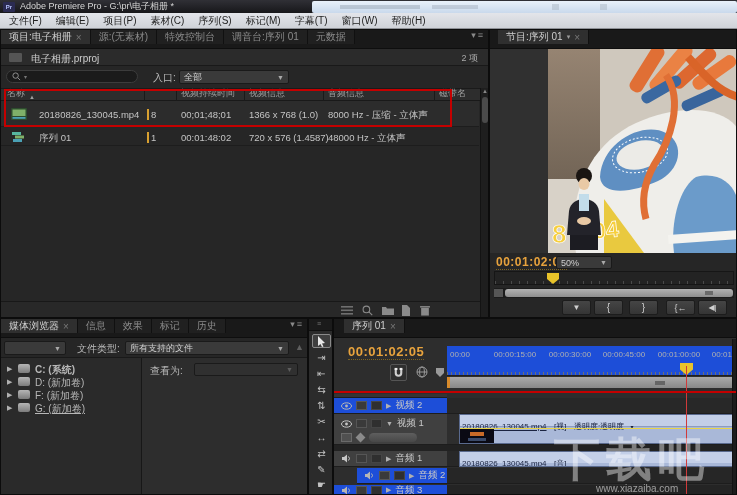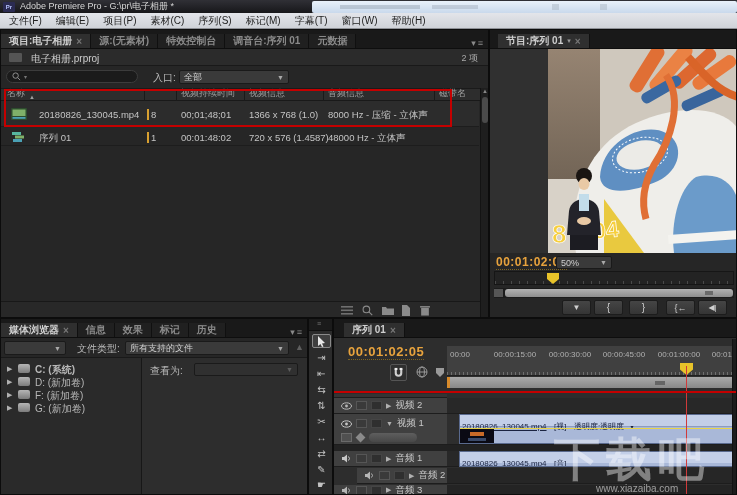--- a/index.html
+++ b/index.html
@@ -3,40 +3,40 @@
 <meta charset="utf-8">
 <style>
   * { margin:0; padding:0; box-sizing:border-box; }
   html,body { background:#000; }
   body { font-family:"Liberation Sans","DejaVu Sans",sans-serif; }
   #app { position:relative; width:737px; height:495px; background:#111; overflow:hidden;
          font-family:"Liberation Sans","DejaVu Sans",sans-serif; }
   .abs { position:absolute; }
   .panel { position:absolute; background:#262626; border:1px solid #0c0c0c; overflow:hidden; }
   .tabstrip { position:absolute; left:0; top:0; right:0; height:19px; background:#191919;
-              display:flex; align-items:flex-end; border-bottom:1px solid #0e0e0e;font-weight:bold; }
+              display:flex; align-items:flex-start; border-bottom:1px solid #0e0e0e; }
   .tab { display:flex; align-items:center; gap:4px; padding:0 8px; font-size:10px; color:#8a8a8a;
          background:#202020; border-right:1px solid #101010; white-space:nowrap; }
   .tab.active { background:#2f2f2f; color:#cfcfcf; }
   .tab .x { color:#777; font-size:10px; }
   .pmenu { margin-left:auto; display:flex; align-items:center; gap:2px; padding:0 5px; color:#8a8a8a; font-size:9px; }
   .dd { position:absolute; background:#3a3a3a; border:1px solid #1a1a1a; border-radius:2px;
         color:#cfcfcf; font-size:9px; display:flex; align-items:center; padding:0 4px; }
   .dd .caret { margin-left:auto; font-size:7px; color:#aaa; padding-left:4px; }
   .lbl { position:absolute; color:#b8b8b8; font-size:10px; white-space:nowrap; }
   .orange { color:#e8a33d; }
   .tc { font-weight:bold; letter-spacing:.5px; color:#e8a33d; border-bottom:1px dotted #7d6322; }
   .thead-cell { position:absolute; top:0; height:100%; color:#9f9f9f; font-size:9px; display:flex; align-items:flex-end; }
   .cell { position:absolute; color:#c4c4c4; font-size:9.5px; white-space:nowrap; }
   .btn { position:absolute; background:linear-gradient(#454545,#353535); border:1px solid #1c1c1c;
          border-radius:2px; color:#cfcfcf; font-size:10px; display:flex; align-items:center; justify-content:center; }
   .tool { position:absolute; left:3px; width:19px; height:14px; color:#c2c2c2; font-size:10px;
           display:flex; align-items:center; justify-content:center; }
   .tool.active { background:#3f3f3f; border:1px solid #8a8a8a; border-radius:2px; }
-  .trackrow { position:absolute; left:0; width:113px; background:#404040; border-bottom:1px solid #1d1d1d;
+  .trackrow { position:absolute; left:0; width:113px; background:#1d4ed8; border-bottom:1px solid #1d1d1d;
               display:flex; align-items:center; gap:4px; padding-left:7px; }
   .trackrow.hl { background:#404040; }
   .trkbox { width:11px; height:9px; background:#3a3a3a; border:1px solid #565656; }
   .trklabel { color:#c8c8c8; font-size:9.5px; }
   .expander { color:#b0b0b0; font-size:7px; }
   .marker5 { clip-path:polygon(0 0,100% 0,100% 55%,50% 100%,0 55%); }
   .watermark-big { color:rgba(255,255,255,.42); font-weight:bold; }
 </style>
 </head>
 <body>
@@ -334,21 +334,21 @@
         <span class="lbl" style="left:34px;top:1px;">D: (新加卷)</span>
       </div>
       <div class="abs" style="left:0;top:30px;width:140px;height:13px;">
         <span class="expander" style="position:absolute;left:6px;top:3px;">▶</span>
         <span style="position:absolute;left:17px;top:2px;width:12px;height:9px;background:linear-gradient(#b5b5b5,#7c7c7c);border-radius:2px;"></span>
         <span class="lbl" style="left:34px;top:1px;">F: (新加卷)</span>
       </div>
       <div class="abs" style="left:0;top:43px;width:140px;height:13px;">
         <span class="expander" style="position:absolute;left:6px;top:3px;">▶</span>
         <span style="position:absolute;left:17px;top:2px;width:12px;height:9px;background:linear-gradient(#b5b5b5,#7c7c7c);border-radius:2px;"></span>
-        <span class="lbl" style="left:34px;top:1px;">G: (新加卷)</span>
+        <span class="lbl" style="left:34px;top:1px;text-decoration:underline;">G: (新加卷)</span>
       </div>
     </div>
     <div class="abs" style="left:140px;top:39px;width:1px;height:138px;background:#171717;"></div>
 
     <div class="abs" style="left:141px;top:39px;width:167px;height:138px;background:#2d2d2d;">
       <span class="lbl" style="left:8px;top:6px;">查看为:</span>
       <div class="dd" style="left:52px;top:5px;width:104px;height:13px;background:#303030;color:#6a6a6a;">
         <span class="caret" style="color:#5d5d5d;">▼</span>
       </div>
     </div>
@@ -412,21 +412,21 @@
           <rect x="7.2" y="1" width="3" height="2.3" fill="#efefef"></rect>
         </svg>
     </div>
     <svg class="abs" style="left:82px;top:47px;" width="12" height="12" viewBox="0 0 12 12">
         <circle cx="6" cy="6" r="5" stroke="#9a9a9a" fill="none"></circle>
         <line x1="1" y1="6" x2="11" y2="6" stroke="#9a9a9a"></line>
         <ellipse cx="6" cy="6" rx="2.4" ry="5" stroke="#9a9a9a" fill="none"></ellipse>
       </svg>
     <div class="marker5" style="position:absolute;left:102px;top:49px;width:8px;height:9px;background:#9a9a9a;"></div>
 
-    <div class="abs" style="left:113px;top:27px;width:291px;height:30px;background:#404040;border-bottom:1px solid #1f1f1f;overflow:hidden;">
+    <div class="abs" style="left:113px;top:27px;width:291px;height:30px;background:#1d4ed8;border-bottom:1px solid #1f1f1f;overflow:hidden;">
       <span class="abs" style="left:3px;top:4px;font-size:8px;color:#b0b0b0;">00:00</span>
       <span class="abs" style="left:68px;top:4px;transform:translateX(-50%);font-size:8px;color:#b0b0b0;position:absolute;">00:00:15:00</span>
       <span class="abs" style="left:123px;top:4px;transform:translateX(-50%);font-size:8px;color:#b0b0b0;">00:00:30:00</span>
       <span class="abs" style="left:177px;top:4px;transform:translateX(-50%);font-size:8px;color:#b0b0b0;">00:00:45:00</span>
       <span class="abs" style="left:232px;top:4px;transform:translateX(-50%);font-size:8px;color:#b0b0b0;">00:01:00:00</span>
       <span class="abs" style="left:286px;top:4px;transform:translateX(-50%);font-size:8px;color:#b0b0b0;">00:01:15:00</span>
       <div class="abs" style="left:0;top:20px;width:291px;height:9px;background-image:repeating-linear-gradient(90deg,#6f6f6f 0 1px,transparent 1px 4px);background-size:100% 3px;background-position:0 100%;background-repeat:no-repeat;"></div>
 
     </div>
 

